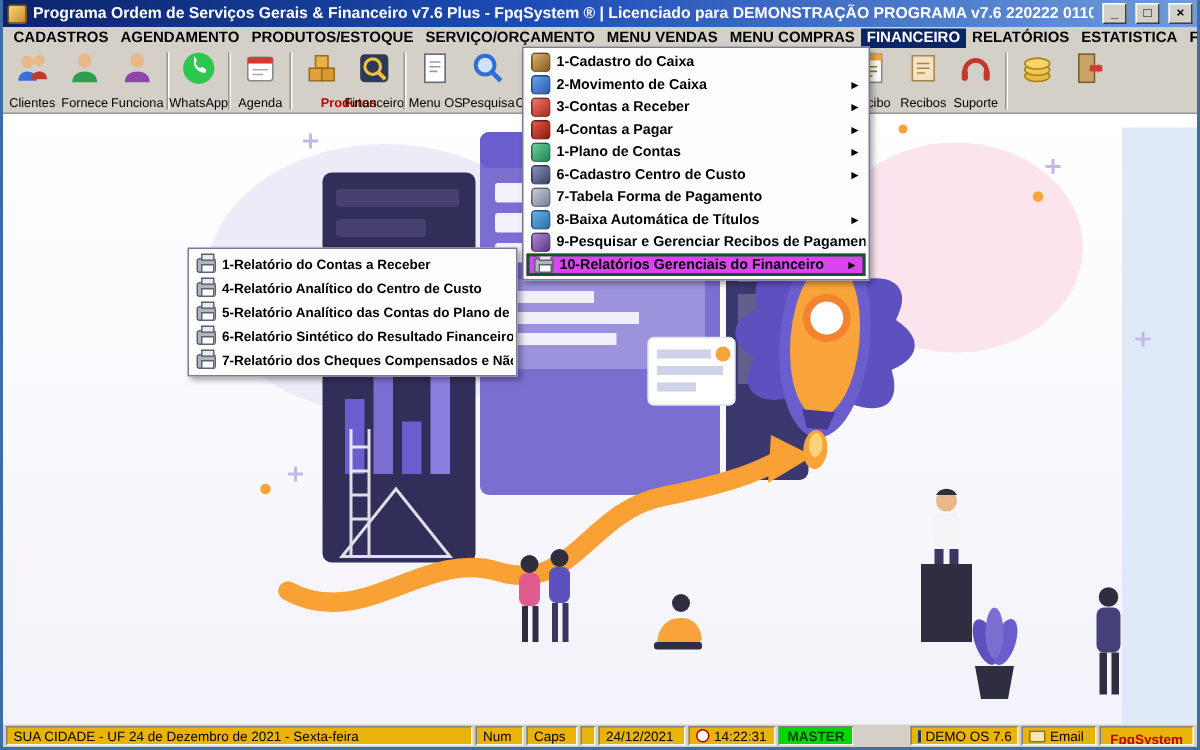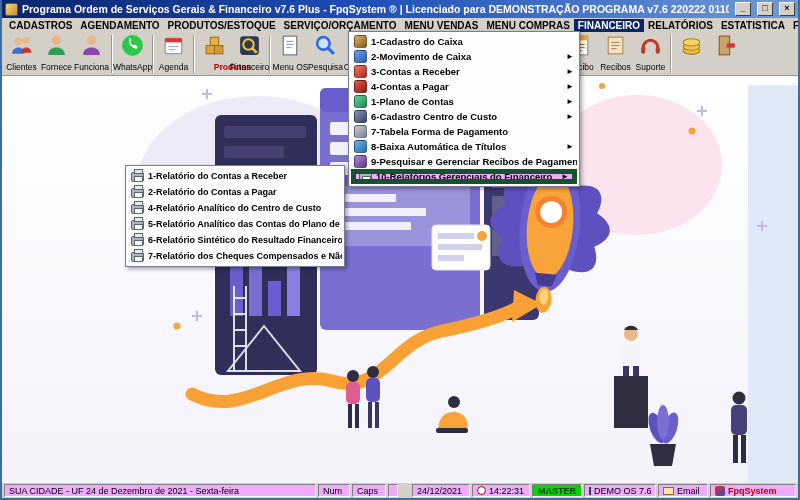--- a/index.html
+++ b/index.html
@@ -48,21 +48,21 @@
 
   
   .menu-popup { position: absolute; background: #fdfdfd; border: 1px solid #7b7b99;
                 box-shadow: 2px 2px 4px rgba(0,0,0,.35); z-index: 30; padding: 2px; font-weight: bold; }
   .fin-menu { left: 346px; top: 31px; width: 232px; }
   .sub-menu { left: 123px; top: 165px; width: 220px; }
   .menu-row { display: flex; align-items: center; height: 15px; gap: 4px; padding: 0 3px;
               font-size: 9.5px; white-space: nowrap; overflow: hidden; color: #000; }
   .sub-menu .menu-row { height: 16px; font-size: 9px; }
   .menu-row .arrow { margin-left: auto; font-size: 8px; color: #000; }
-  .menu-row.selected { border: 5px solid #14532d; background: #f0abfc; align-items: center; }
+  .menu-row.selected { border: 2px solid #14532d; background: #d946ef; align-items: center; }
   .mi-icon { flex: 0 0 13px; width: 13px; height: 13px; border-radius: 3px;
              border: 1px solid rgba(0,0,0,.35); }
   .i1 { background: linear-gradient(135deg,#d9b36a,#8a5a20); }
   .i2 { background: linear-gradient(135deg,#6aa0e8,#2b5fb0); }
   .i3 { background: linear-gradient(135deg,#e87a6a,#b02b20); }
   .i4 { background: linear-gradient(135deg,#e85a4a,#8a1a10); }
   .i5 { background: linear-gradient(135deg,#6ad09a,#1f8a55); }
   .i6 { background: linear-gradient(135deg,#8a92b8,#3a4468); }
   .i7 { background: linear-gradient(135deg,#c8ccd8,#7a8098); }
   .i8 { background: linear-gradient(135deg,#6ab0e8,#2b6fb0); }
@@ -73,28 +73,28 @@
   .printer-icon::before { content: ""; position: absolute; left: 2px; top: -4px; width: 7px;
                           height: 3px; background: #e8e8e8; border: 1px solid #5d6470; }
   .printer-icon::after { content: ""; position: absolute; left: 2px; top: 3px; width: 7px;
                          height: 4px; background: #fff; border: 1px solid #5d6470; }
 
   
   .statusbar { height: 15px; display: flex; background: #d4d0c8; padding: 1px 2px;
                gap: 2px; align-items: stretch; }
   .seg { border: 1px solid; border-color: #808080 #fff #fff #808080; font-size: 9px;
          display: flex; align-items: center; padding: 0 4px; gap: 3px; color: #000;
-         background: #f0abfc; white-space: nowrap; overflow: hidden; }
+         background: #eab308; white-space: nowrap; overflow: hidden; }
   .seg.location { flex: 1; }
   .seg.s-num { width: 32px; } .seg.s-caps { width: 34px; } .seg.s-blank { width: 10px; }
-  .seg.s-date { width: 58px; margin-left: 12px; } .seg.s-time { width: 58px; }
+  .seg.s-date { width: 58px; } .seg.s-time { width: 58px; }
   .seg.master { width: 50px; background: #00d800; font-weight: bold; color: #004400;
                 justify-content: center; }
-  .seg.s-demo { width: 72px; } .seg.s-email { width: 50px; }
-  .seg.brand { width: 86px; color: #c00000; font-weight: bold; }
+  .seg.s-demo { width: 72px; margin-left: 36px; } .seg.s-email { width: 50px; }
+  .seg.brand { width: 63px; color: #c00000; font-weight: bold; flex-direction: column; }
   .clock-icon { width: 9px; height: 9px; border-radius: 50%; border: 1px solid #b00000;
                 background: #fff; }
   .env-icon { width: 11px; height: 8px; background: #f7e6b0; border: 1px solid #8a6d1f; }
   .mon-icon { width: 10px; height: 8px; background: #3f71c9; border: 1px solid #223a60; }
   .brand-icon { width: 10px; height: 10px; border-radius: 2px;
                 background: linear-gradient(135deg, #e03030, #3050c0); }
 </style>
 </head>
 <body>
 
@@ -437,24 +437,20 @@
     </div>
   </div>
 
   <div class="menu-popup sub-menu">
     <div class="menu-row">
       <span class="printer-icon"></span>
       <span>1-Relatório do Contas a Receber</span>
     </div>
     <div class="menu-row">
       <span class="printer-icon"></span>
-      <span>2-Relatório do Contas a Pagar</span>
-    </div>
-    <div class="menu-row">
-      <span class="printer-icon"></span>
       <span>4-Relatório Analítico do Centro de Custo</span>
     </div>
     <div class="menu-row">
       <span class="printer-icon"></span>
       <span>5-Relatório Analítico das Contas do Plano de Contas</span>
     </div>
     <div class="menu-row">
       <span class="printer-icon"></span>
       <span>6-Relatório Sintético do Resultado Financeiro das Contas</span>
     </div>

